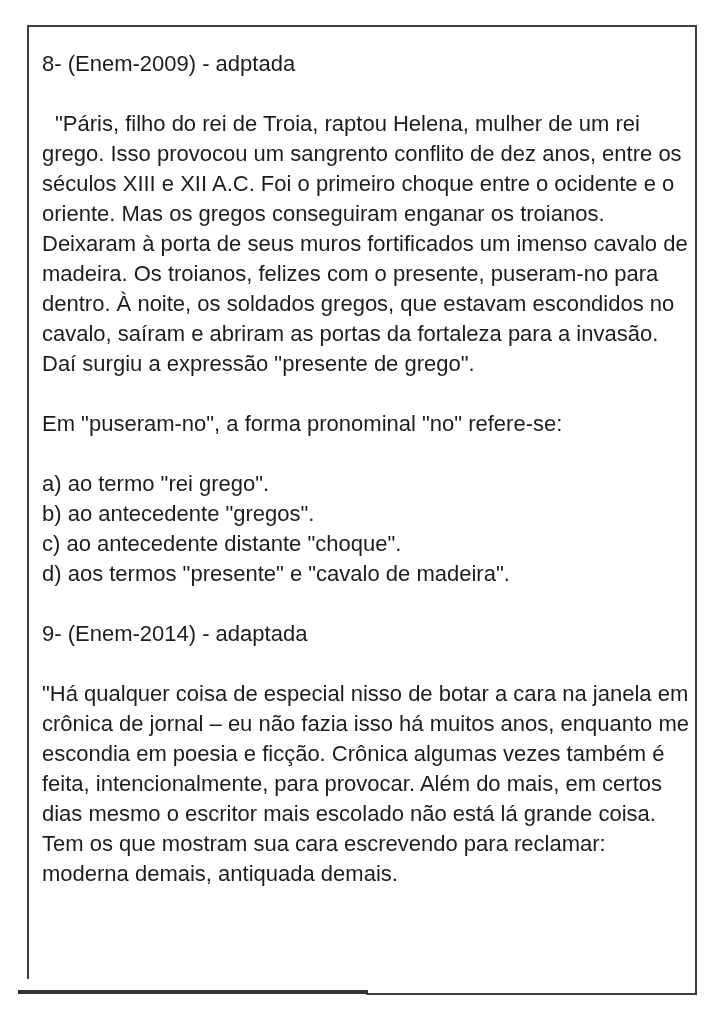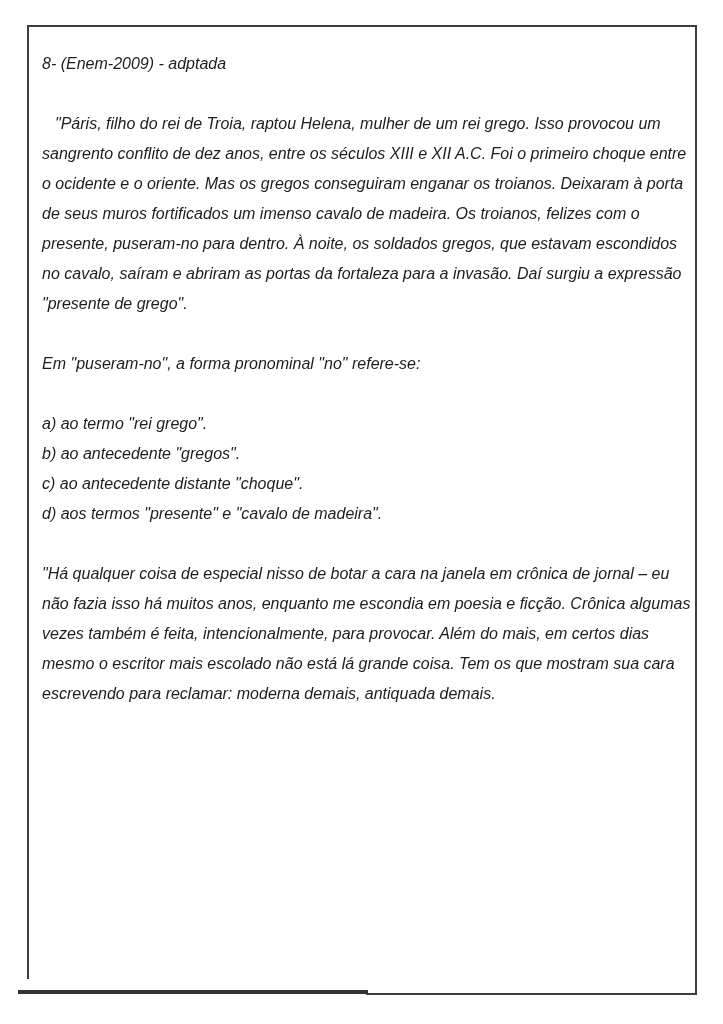--- a/index.html
+++ b/index.html
@@ -19,24 +19,23 @@
     .frame-left   { position: absolute; left: 27px;  top: 25px;  width: 2px;   height: 954px; background: #3d3d3d; }
     .frame-right  { position: absolute; left: 695px; top: 25px;  width: 2px;   height: 970px; background: #3d3d3d; }
     .frame-bottom { position: absolute; left: 366px; top: 993px; width: 331px; height: 2px; background: #3d3d3d; }
     .break-line   { position: absolute; left: 18px;  top: 990px; width: 350px; height: 4px; background: #333333; }
 
     .content {
       position: absolute;
       left: 42px;
       top: 49px;
       width: 655px;
-      font-size: 16px;
+      font-size: 22px;
       line-height: 30px;
       letter-spacing: 0;
-      font-style: italic;
     }
     .block  { margin: 0 0 30px 0; }
     .indent { text-indent: 13px; }
     .option { margin: 0; }
   </style>
 </head>
 <body>
 
 <div class="page">
 
@@ -54,17 +53,18 @@
 
     <p class="block">Em "puseram-no", a forma pronominal "no" refere-se:</p>
 
     <div class="block">
       <p class="option">a) ao termo "rei grego".</p>
       <p class="option">b) ao antecedente "gregos".</p>
       <p class="option">c) ao antecedente distante "choque".</p>
       <p class="option">d) aos termos "presente" e "cavalo de madeira".</p>
     </div>
 
+    <p class="block">9- (Enem-2014) - adaptada</p>
 
     <p class="block">"Há qualquer coisa de especial nisso de botar a cara na janela em crônica de jornal – eu não fazia isso há muitos anos, enquanto me escondia em poesia e ficção. Crônica algumas vezes também é feita, intencionalmente, para provocar. Além do mais, em certos dias mesmo o escritor mais escolado não está lá grande coisa. Tem os que mostram sua cara escrevendo para reclamar: moderna demais, antiquada demais.</p>
 
   </div>
 </div>
 
 </body></html>

